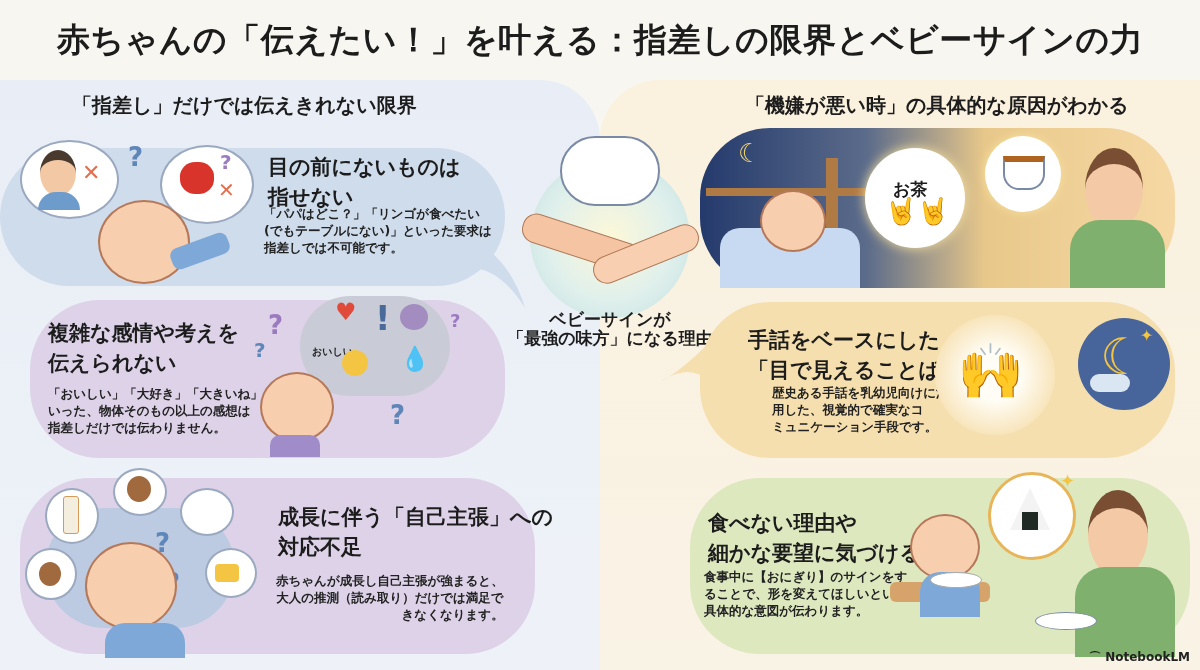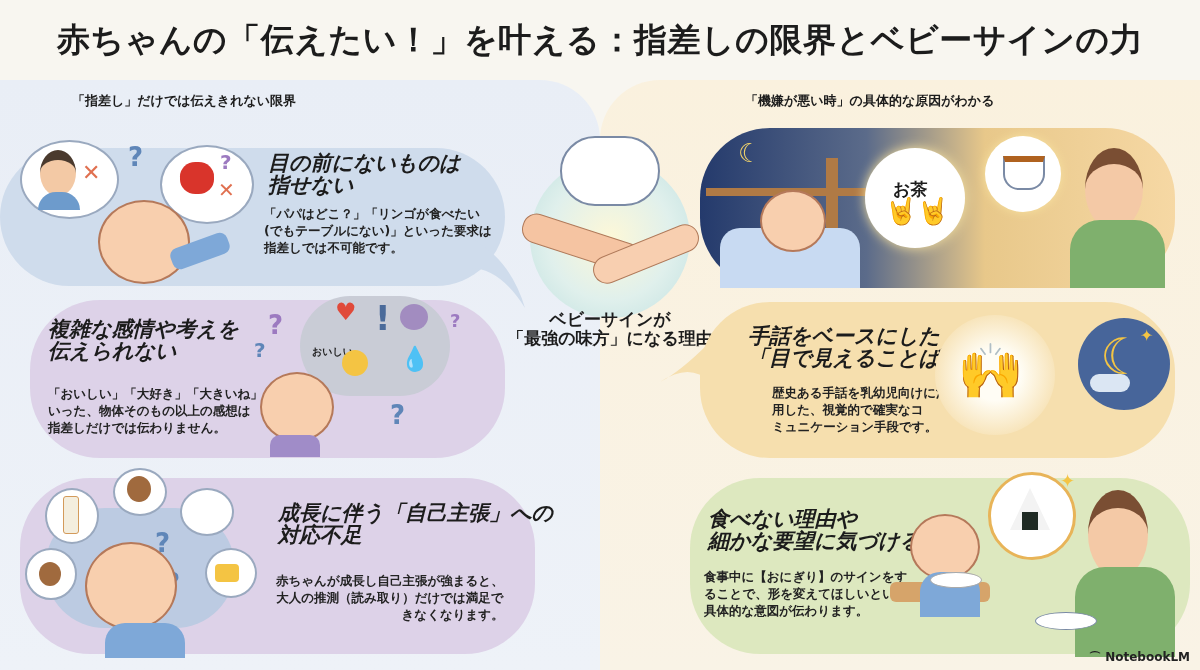--- a/index.html
+++ b/index.html
@@ -1,29 +1,29 @@
 <!DOCTYPE html>
 <html><head>
 <meta charset="utf-8">
 <style>
   html,body{margin:0;padding:0;}
   body{width:1200px;height:670px;overflow:hidden;background:#f8f6f0;font-family:"DejaVu Sans","Liberation Sans",sans-serif;color:#1c1c1c;position:relative;}
   .title{position:absolute;left:0;top:18px;width:1200px;text-align:center;font-size:33px;font-weight:bold;letter-spacing:0.5px;}
   .panel-left{position:absolute;left:0;top:80px;width:600px;height:590px;background:linear-gradient(180deg,#e9eef6,#eef2f8);border-top-right-radius:60px;}
   .panel-right{position:absolute;left:600px;top:80px;width:600px;height:590px;background:linear-gradient(180deg,#faf1de,#f9f3e6);border-top-left-radius:60px;}
-  .section-head{position:absolute;font-size:13px;font-weight:bold;}
+  .section-head{position:absolute;font-size:20px;font-weight:bold;}
   .card{position:absolute;border-radius:70px;}
   .c1{left:0;top:148px;width:505px;height:138px;background:#cfdcec;}
   .c2{left:30px;top:300px;width:475px;height:158px;background:#ddd2e8;}
   .c3{left:20px;top:478px;width:515px;height:176px;background:#ddd2e8;}
   .c4{left:700px;top:128px;width:475px;height:160px;background:linear-gradient(90deg,#243a6c 0%,#5b6b8a 35%,#e8c88a 60%,#f6d8a4 100%);}
   .c5{left:700px;top:302px;width:475px;height:156px;background:#f6dfae;}
   .c6{left:690px;top:478px;width:500px;height:176px;background:#dde8bf;}
   .tail{position:absolute;width:40px;height:90px;}
-  .card-title{position:absolute;font-size:21px;font-weight:bold;line-height:22px;white-space:pre-line;font-style:italic;}
+  .card-title{position:absolute;font-size:21px;font-weight:bold;line-height:30px;white-space:pre-line;}
   .card-body{position:absolute;font-size:12.5px;font-weight:bold;line-height:17px;white-space:pre-line;color:#222;}
   .center-circle{position:absolute;left:530px;top:158px;width:160px;height:160px;border-radius:50%;background:radial-gradient(circle,#fdf8d8 0%,#e0f0ec 55%,#bfe0e0 100%);}
   .center-text{position:absolute;left:500px;top:310px;width:220px;text-align:center;font-size:17px;font-weight:bold;line-height:19px;white-space:pre-line;}
   .thought{position:absolute;background:#fff;border-radius:50%;border:2px solid #9aa9bf;}
   .baby{position:absolute;border-radius:50%;background:#f8cfae;border:2px solid #b5795a;}
   .q{position:absolute;font-weight:bold;font-size:26px;}
   .footer{position:absolute;right:10px;bottom:4px;font-size:12px;font-weight:bold;color:#222;}
   .ill{position:absolute;}
 </style>
 </head>

